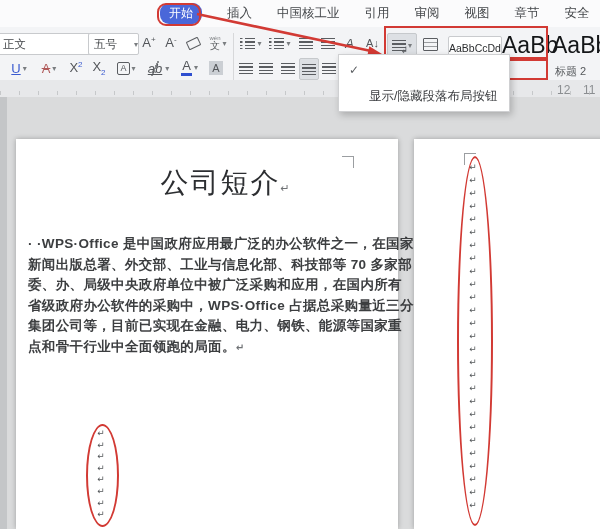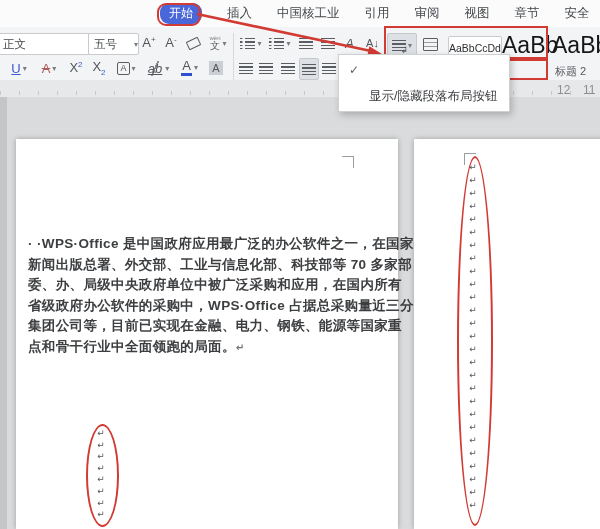--- a/index.html
+++ b/index.html
@@ -241,20 +241,23 @@
     <span class="rnum" style="left:583px;">11</span>
   </div>
   <div class="indent-tab"></div>
 
   <div class="abs docarea"></div>
   <div class="abs leftstrip"></div>
 
   <div class="page" style="left:16px;top:139px;width:382px;height:390px;">
     <div class="corner tr" style="right:44px;top:17px;"></div>
   </div>
+  <div class="doctitle">
+    <span>公司短介</span><span class="pilcrow">↵</span>
+  </div>
   <div class="para" id="para">
       <div class="line">· ·WPS·Office 是中国政府应用最广泛的办公软件之一，在国家</div>
       <div class="line">新闻出版总署、外交部、工业与信息化部、科技部等 70 多家部</div>
       <div class="line">委、办、局级中央政府单位中被广泛采购和应用，在国内所有</div>
       <div class="line">省级政府办公软件的采购中，WPS·Office 占据总采购量近三分</div>
       <div class="line">集团公司等，目前已实现在金融、电力、钢铁、能源等国家重</div>
       <div class="line last">点和骨干行业中全面领跑的局面。<span class="pilcrow">↵</span></div>
     </div>
   <div class="markcol abs" id="left-marks" style="left:92px;top:428px;width:18px;">
       <span style="height: 11.6px;">↵</span>

